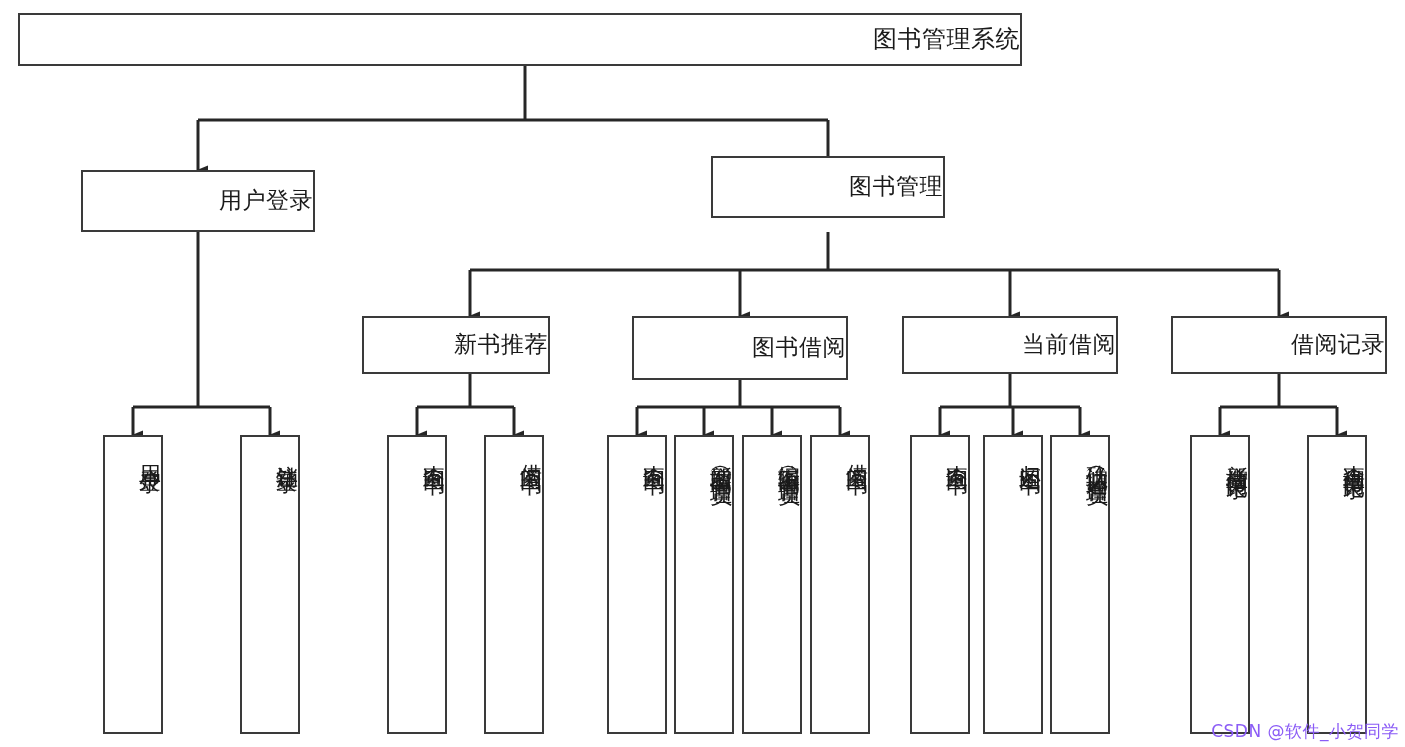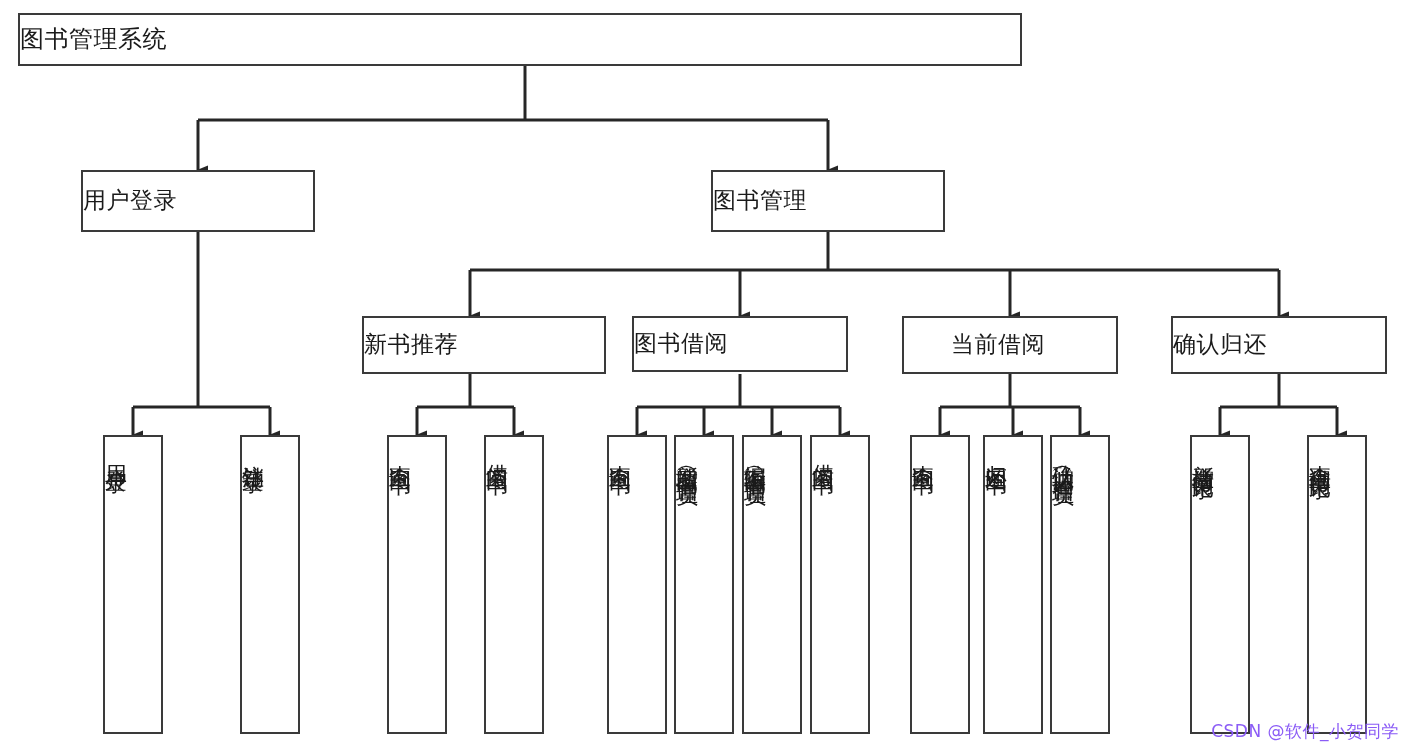--- a/index.html
+++ b/index.html
@@ -25,21 +25,21 @@
     width: 1405px;
     height: 747px;
   }
   .node {
     position: absolute;
     box-sizing: border-box;
     background: #ffffff;
     border: 2px solid #3a3a3a;
     display: flex;
     align-items: center;
-    justify-content: flex-start;
+    justify-content: flex-end;
     color: #1a1a1a;
     line-height: 1.18;
   }
   .node-label {
     display: block;
     text-align: center;
     white-space: pre;
   }
   
   .node.horiz .node-label {
@@ -121,35 +121,35 @@
       </g>
   </svg>
 
   <div class="node root horiz" style="left: 18px; top: 13px; width: 1004px; height: 53px;">
     <span class="node-label">图书管理系统</span>
   </div>
 
   <div class="node horiz" style="left: 81px; top: 170px; width: 234px; height: 62px;">
     <span class="node-label">用户登录</span>
   </div>
-  <div class="node horiz" style="left: 711px; top: 170px; width: 234px; height: 62px;">
+  <div class="node horiz" style="left: 711px; top: 156px; width: 234px; height: 62px;">
     <span class="node-label">图书管理</span>
   </div>
 
-  <div class="node horiz" style="left: 362px; top: 316px; width: 244px; height: 58px;">
+  <div class="node horiz" style="left: 362px; top: 316px; width: 188px; height: 58px;">
     <span class="node-label">新书推荐</span>
   </div>
-  <div class="node horiz" style="left: 632px; top: 316px; width: 216px; height: 56px;">
+  <div class="node horiz" style="left: 632px; top: 316px; width: 216px; height: 64px;">
     <span class="node-label">图书借阅</span>
   </div>
   <div class="node horiz" style="left: 902px; top: 316px; width: 216px; height: 58px; padding-left: 47px;">
     <span class="node-label">当前借阅</span>
   </div>
   <div class="node horiz" style="left: 1171px; top: 316px; width: 216px; height: 58px;">
-    <span class="node-label">确认归还</span>
+    <span class="node-label">借阅记录</span>
   </div>
 
   <div class="node vert" style="left: 103px; top: 435px; width: 60px; height: 299px;">
     <span class="node-label">用户登录</span>
   </div>
   <div class="node vert" style="left: 240px; top: 435px; width: 60px; height: 299px;">
     <span class="node-label">注销登录</span>
   </div>
   <div class="node vert" style="left: 387px; top: 435px; width: 60px; height: 299px;">
     <span class="node-label">查询图书</span>

